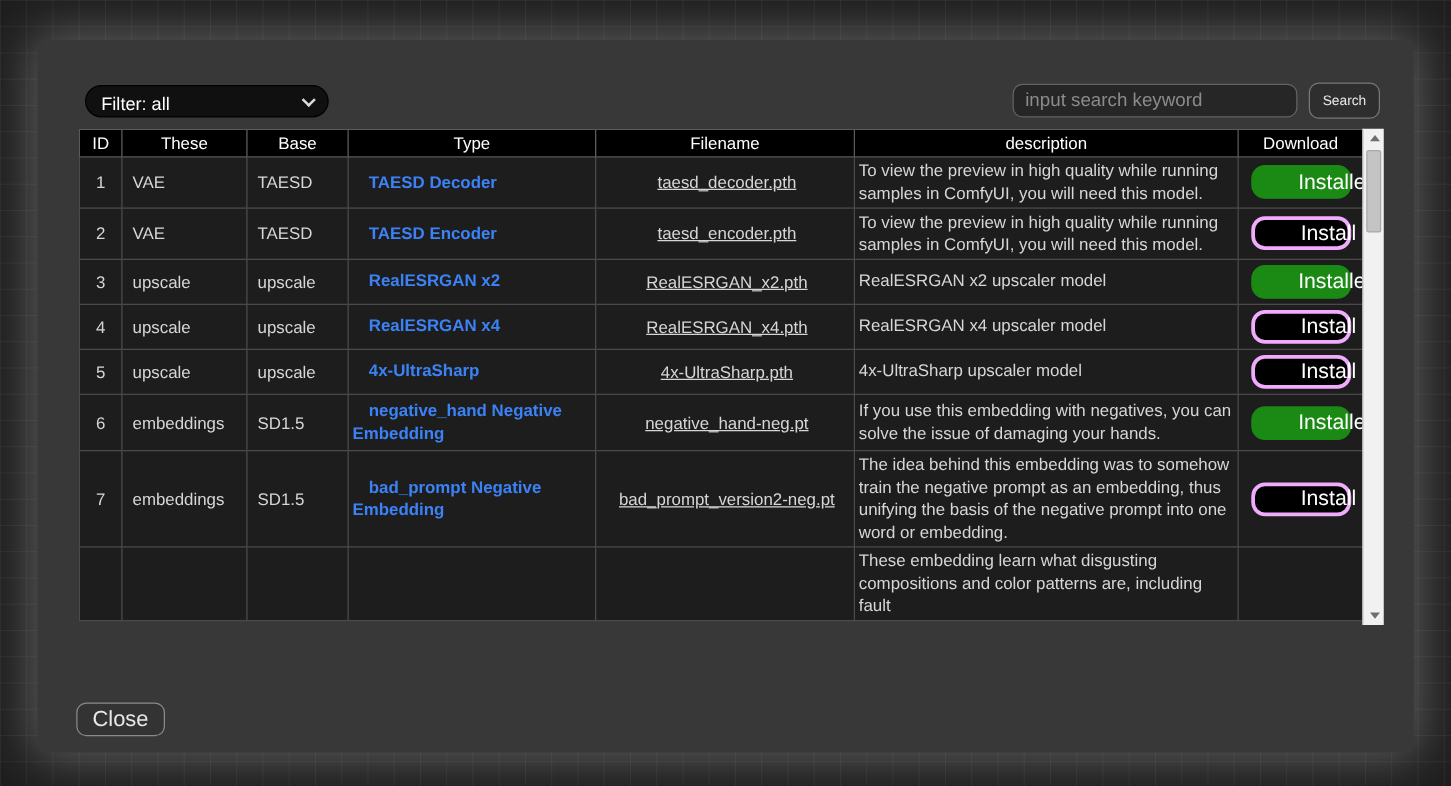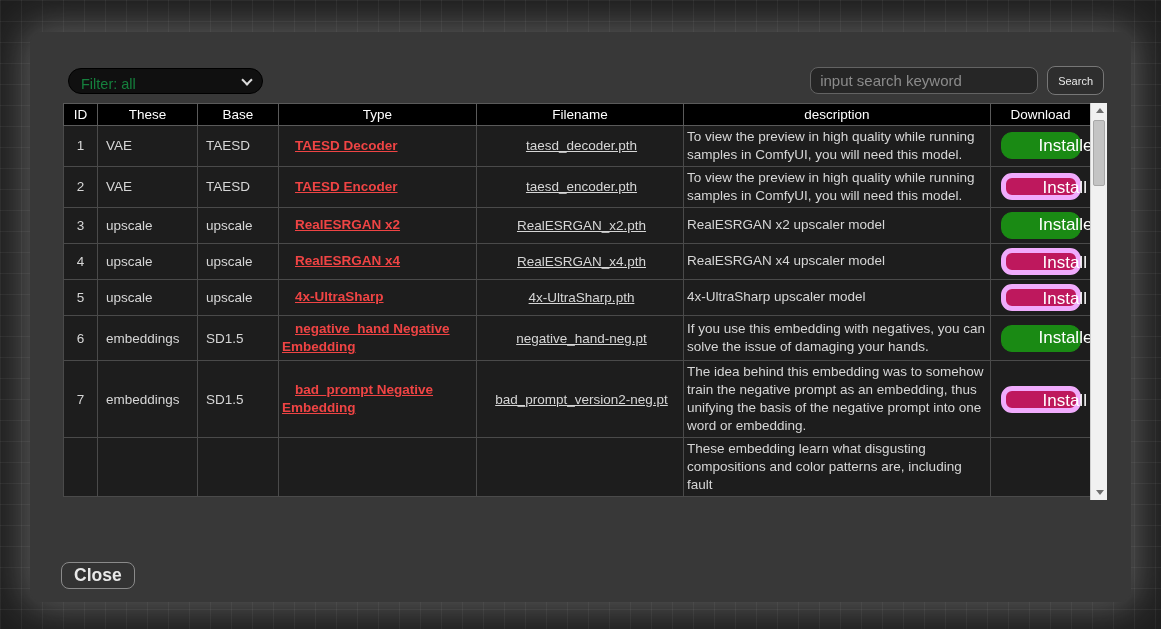--- a/index.html
+++ b/index.html
@@ -24,21 +24,21 @@
     box-shadow: 0 0 38px 6px rgba(190,190,190,0.38);
   }
 
   
   .filter-wrap {
     position: absolute; left: 38px; top: 36px;
     width: 195px; height: 26px;
   }
   .filter-select {
     width: 100%; height: 100%;
-    background: #101010; color: #15803d;
+    background: #101010; color: #ffffff;
     border: 1px solid #000; border-radius: 13px;
     font-family: "Liberation Sans", sans-serif;
     font-size: 14.5px; padding: 5px 26px 0 12px;
     -webkit-appearance: none; appearance: none;
     outline: none;
   }
   .filter-chevron {
     position: absolute; right: 12px; top: 8px;
     width: 8px; height: 8px;
     border-right: 2.2px solid #dcdcdc;
@@ -100,34 +100,34 @@
   .col-dl      { width: 100px; }
 
   td.cell-id   { text-align: center; padding: 4px 2px; }
   td.cell-type, td.cell-base { text-align: left; padding: 4px 4px 4px 8px; }
   td.cell-name { text-align: left; padding: 4px 3px; text-indent: 13px; line-height: 1.35; }
   td.cell-file { text-align: center; padding: 4px 4px 4px 7px; text-decoration: underline; }
   td.cell-desc { text-align: left; padding: 2px 3px; line-height: 1.33; }
   td.cell-dl   { text-align: center; padding: 4px 2px; }
 
   .name-link {
-    color: #ef4444; font-weight: bold;
-    text-decoration: underline; cursor: pointer;
+    color: #3b82f6; font-weight: bold;
+    cursor: pointer;
   }
 
   .dl-btn {
     width: 80px; height: 27px;
     border-radius: 11px;
     font-family: "Liberation Sans", sans-serif;
     font-size: 17px; color: #fff;
     cursor: pointer;
     padding-left: 37px;
   }
   .dl-btn.installed { background: #1a8a14; border: 1px solid #1a8a14; }
-  .dl-btn.install   { background: #be185d; border: 5px solid #f0abfc; }
+  .dl-btn.install   { background: #000000; border: 3px solid #f0abfc; }
 
   
   .scrollbar {
     width: 17px; height: 397px;
     background: #f1f1f1; position: relative;
     border-left: 1px solid #cfcfcf;
   }
   .sb-arrow {
     position: absolute; left: 0; width: 17px; height: 15px;
     display: flex; align-items: center; justify-content: center;
@@ -151,21 +151,21 @@
     background: #c4c4c4; border: 1px solid #a8a8a8;
     border-radius: 2px; cursor: grab;
   }
 
   .close-button {
     position: absolute; left: 31px; bottom: 13px;
     height: 27px; padding: 0 12px;
     background: #333; color: #e8e8e8;
     border: 1px solid #8a8a8a; border-radius: 8px;
     font-family: "Liberation Sans", sans-serif;
-    font-size: 17.5px; cursor: pointer; font-weight: bold;
+    font-size: 17.5px; cursor: pointer;
   }
 </style>
 </head>
 <body>
 
 <div class="dialog">
 
   <div class="filter-wrap">
     <select class="filter-select">
       <option>Filter: all</option>

